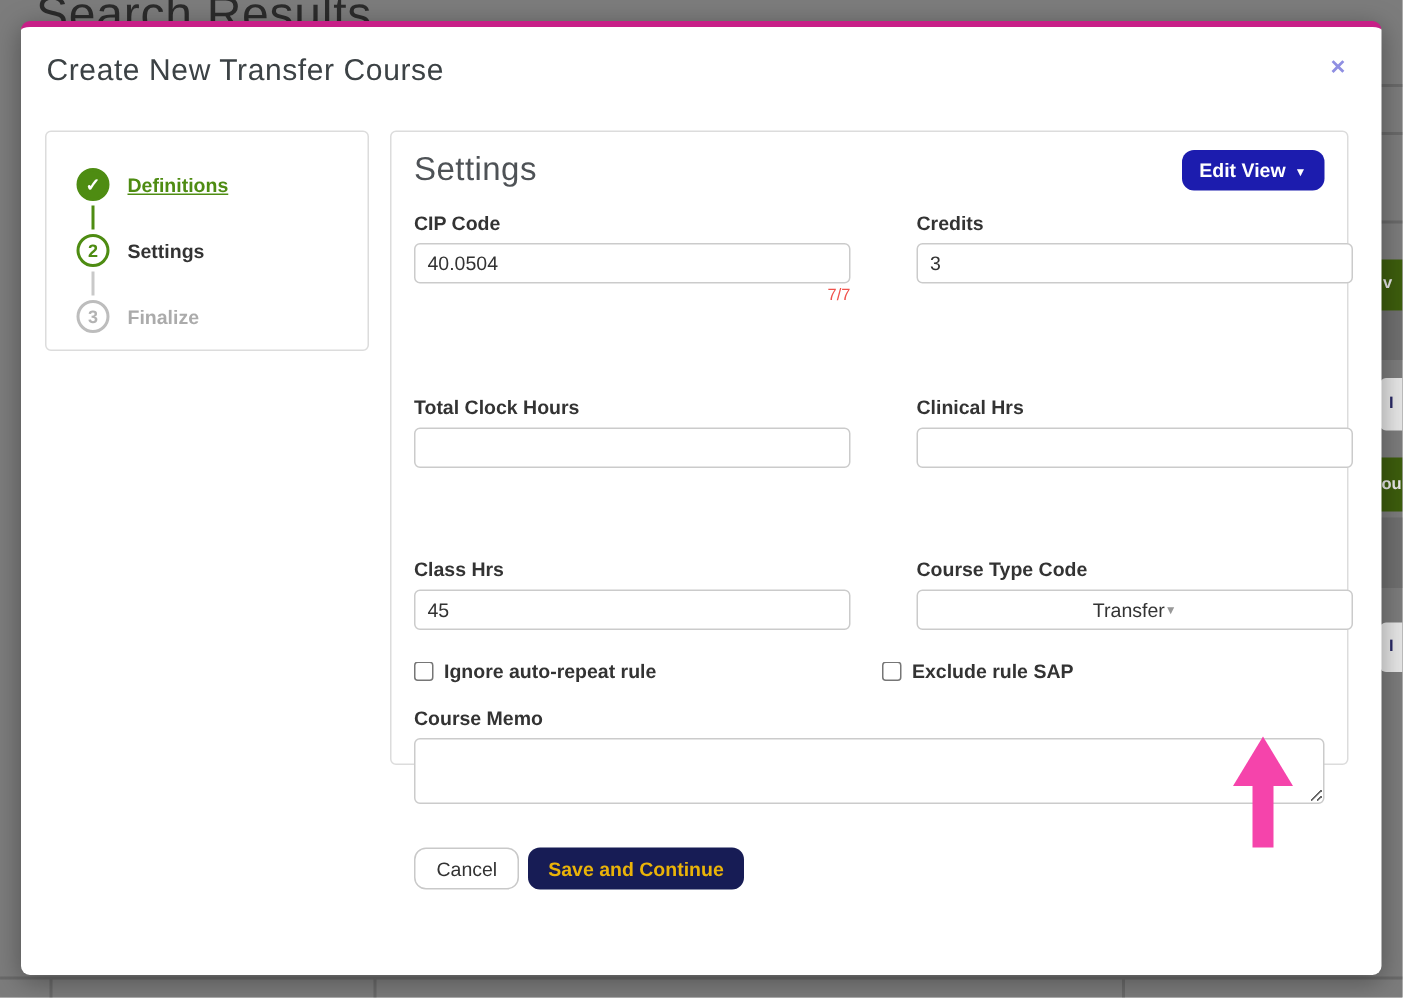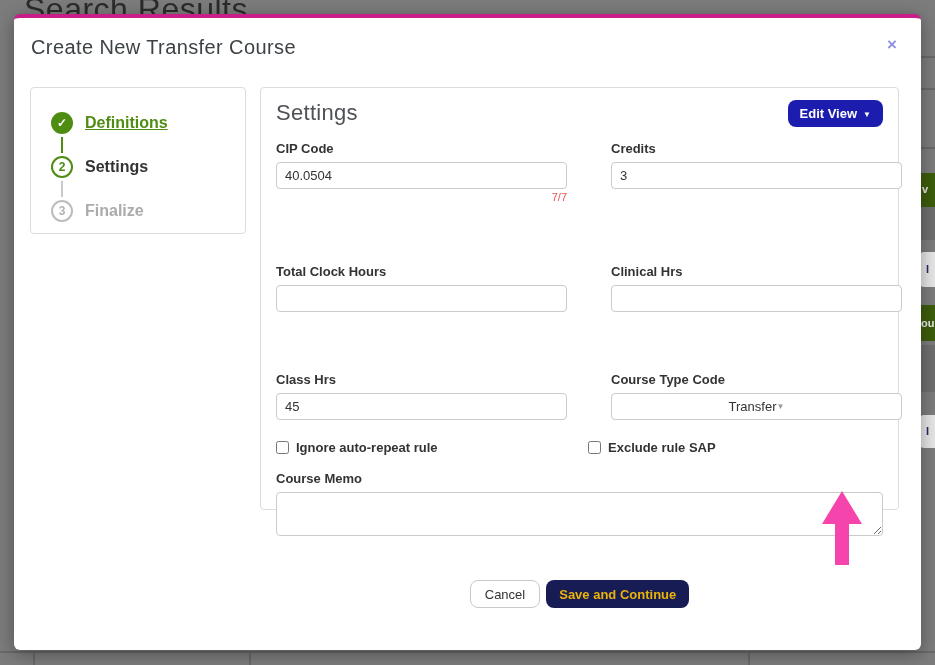--- a/index.html
+++ b/index.html
@@ -32,21 +32,21 @@
   .settings-card { left:246px; top:69px; width:639px; height:423px; padding:12px 15px; }
 
   
   .step { display:flex; align-items:center; }
   .step-circle { width:22px; height:22px; border-radius:50%; flex:0 0 22px;
                  display:flex; align-items:center; justify-content:center;
                  font-size:12px; font-weight:700; }
   .step.done .step-circle    { background:#4e8c12; color:#fff; border:2px solid #4e8c12; }
   .step.current .step-circle { background:#fff; color:#4e8c12; border:2px solid #4e8c12; }
   .step.future .step-circle  { background:#fff; color:#b3b3b3; border:2px solid #bdbdbd; }
-  .step-label { margin-left:12px; font-size:16px; font-weight:700; }
+  .step-label { margin-left:12px; font-size:13px; font-weight:700; }
   .step.done .step-label    { color:#4e8c12; text-decoration:underline; cursor:pointer; }
   .step.current .step-label { color:#333; }
   .step.future .step-label  { color:#ababab; }
   .connector { width:2px; height:16px; margin:3px 0 3px 10px; }
   .connector.green { background:#4e8c12; }
   .connector.gray  { background:#c9c9c9; }
 
   
   .panel-head { display:flex; justify-content:space-between; align-items:flex-start; margin-bottom:14px; }
   .panel-title { font-size:22px; font-weight:400; color:#4e5256; letter-spacing:0.3px; }
@@ -68,21 +68,21 @@
   .select-caret { font-size:8px; color:#999; }
 
   .check-row { display:grid; grid-template-columns:291px 291px; column-gap:21px; margin:4px 0 16px 0; }
   .check-item { display:flex; align-items:center; font-size:13px; font-weight:700; color:#333; }
   .check-item input { width:13px; height:13px; margin-right:7px; accent-color:#fff; }
 
   .memo-area { width:100%; height:44px; border:1px solid #cbcbcb; border-radius:4px;
                font-size:13px; color:#333; padding:4px 8px; resize:both;
                font-family:"Liberation Sans",sans-serif; }
 
-  .footer-btns { display:flex; justify-content:center; align-items:center; gap:6px; margin-top:40px; }
+  .footer-btns { display:flex; justify-content:flex-start; align-items:center; gap:6px; margin-top:24px; }
   .btn-cancel { background:#fff; border:1px solid #c9c9c9; color:#333; height:28px; padding:0 14px; font-weight:400; }
   .btn-save   { background:#171c55; border:none; color:#eab308; height:28px; padding:0 13px; }
 
   
   .arrow { position:absolute; left:822px; top:491px; width:40px; z-index:3; }
   .arrow-head { width:0; height:0; margin:0 auto;
                 border-left:20px solid transparent; border-right:20px solid transparent;
                 border-bottom:33px solid #f544ab; }
   .arrow-stem { width:14px; height:41px; background:#f544ab; margin:0 auto; }
 </style>

